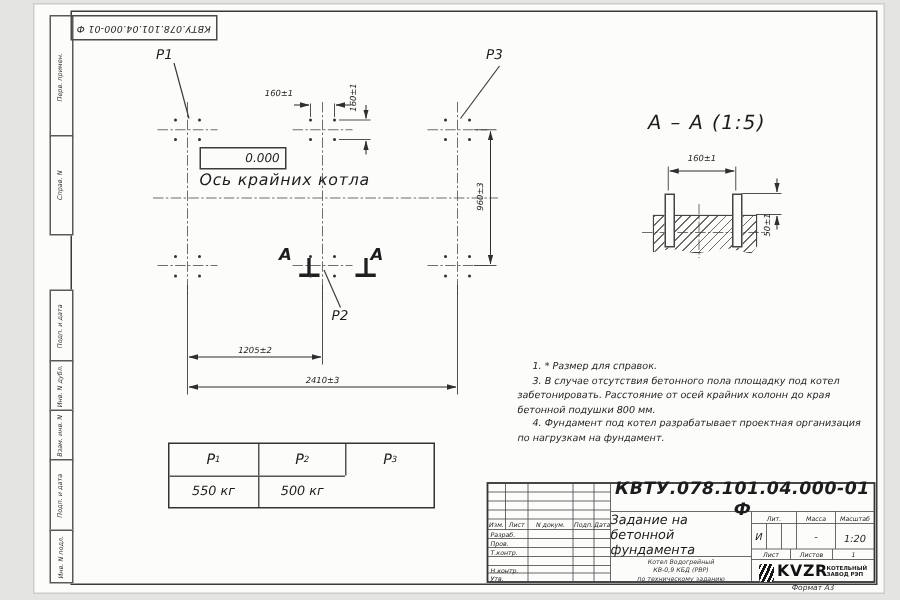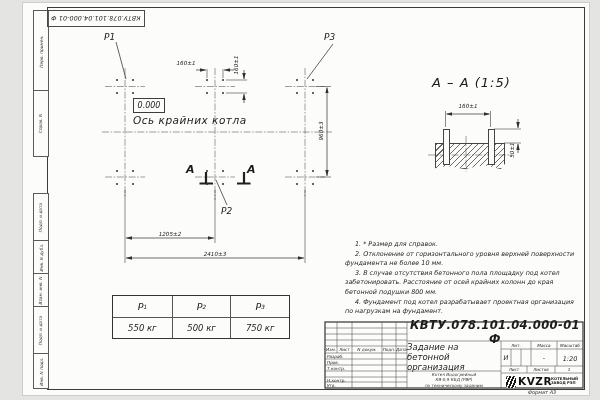--- a/index.html
+++ b/index.html
@@ -11,21 +11,21 @@
   svg.overlay{position:absolute;left:0;top:0;width:600px;height:400px;pointer-events:none;}
   .tx{position:absolute;white-space:nowrap;font-style:italic;}
   .ctr{display:flex;align-items:center;justify-content:center;text-align:center;}
   .dim{font-size:5.6px;color:#1c1c1c;}
   .rot{transform:rotate(-90deg);}
   .mbox{position:absolute;left:33px;width:14px;border:0.8px solid #5a5a5a;background:#fcfcfb;
         display:flex;align-items:center;justify-content:center;}
   .mbox span{transform:rotate(-90deg);font-size:4.3px;white-space:nowrap;color:#333;}
   .stamp{left:47px;top:10px;width:96px;height:15px;border:0.9px solid #4a4a4a;}
   .stamp span{transform:rotate(180deg);font-size:6.2px;letter-spacing:0.2px;}
-  .lvl{left:133px;top:98px;width:30px;height:13px;border:0.9px solid #3c3c3c;font-size:8px;}
+  .lvl{left:133px;top:98px;width:30px;height:13px;border:0.9px solid #3c3c3c;font-size:8px;padding-left:26px;}
   .axis{left:133px;top:114px;font-size:10.5px;letter-spacing:0.5px;}
   .leader{font-size:9px;}
   .cutA{font-size:11px;font-weight:bold;}
   .sectitle{left:432px;top:75px;font-size:13px;letter-spacing:1px;}
   .block{left:435px;top:143px;width:68px;height:24px;border:0.9px solid #444;
          background:repeating-linear-gradient(135deg,rgba(70,70,70,.8) 0 .8px,transparent .8px 4.2px);
          clip-path:polygon(0 0,100% 0,100% 80%,94% 100%,70% 86%,42% 100%,18% 88%,0 97%);}
   .bolt{position:absolute;width:5px;background:#fcfcfb;border:0.9px solid #444;}
   .bgroup{position:absolute;width:18px;height:15px;}
   .dot{position:absolute;width:2.2px;height:2.2px;border-radius:50%;background:#2f2f2f;}
@@ -198,62 +198,60 @@
 
   <div class="tx sectitle">А – А (1:5)</div>
   <div class="abs block"></div>
   <div class="bolt" style="left:443px;top:129px;height:34px"></div>
   <div class="bolt" style="left:488px;top:129px;height:34px"></div>
   <div class="abs ctr dim" style="left:448px;top:102px;width:40px;height:8px">160±1</div>
   <div class="abs ctr dim rot" style="left:500px;top:146px;width:24px;height:8px">50±1</div>
 
   <div class="abs notes">
     <p>1. * Размер для справок.</p>
-    <p>2. Отклонение от горизонтального уровня верхней поверхности фундамента не более 10 мм.</p>
     <p>3. В случае отсутствия бетонного пола площадку под котел забетонировать. Расстояние от осей крайних колонн до края бетонной подушки 800 мм.</p>
     <p>4. Фундамент под котел разрабатывает проектная организация по нагрузкам на фундамент.</p>
   </div>
 
   <div class="abs ltable">
     <div class="cell hdr">
         <span>P</span>
         <sub>1</sub>
       </div>
     <div class="cell hdr">
         <span>P</span>
         <sub>2</sub>
       </div>
     <div class="cell hdr">
         <span>P</span>
         <sub>3</sub>
       </div>
     <div class="cell val">550 кг</div>
     <div class="cell val">500 кг</div>
-    <div class="cell val">750 кг</div>
   </div>
 
   <div class="abs ctr tb-doc">КВТУ.078.101.04.000-01 Ф</div>
 
   <div class="abs ctr tb" style="left:325px;top:346px;width:12px;height:7px">Изм.</div>
   <div class="abs ctr tb" style="left:337px;top:346px;width:15px;height:7px">Лист</div>
   <div class="abs ctr tb" style="left:352px;top:346px;width:30px;height:7px">N докум.</div>
   <div class="abs ctr tb" style="left:382px;top:346px;width:14px;height:7px">Подп.</div>
   <div class="abs ctr tb" style="left:396px;top:346px;width:11px;height:7px">Дата</div>
 
   <div class="tx tb" style="left:327px;top:354px">Разраб.</div>
   <div class="tx tb" style="left:327px;top:360px">Пров.</div>
   <div class="tx tb" style="left:327px;top:366px">Т.контр.</div>
   <div class="tx tb" style="left:327px;top:372px"></div>
   <div class="tx tb" style="left:327px;top:377.5px">Н.контр.</div>
   <div class="tx tb" style="left:327px;top:383px">Утв.</div>
 
   <div class="abs tb-title">
     <span style="display:block">Задание на</span>
     <span style="display:block">бетонной</span>
-    <span style="display:block">организация</span>
+    <span style="display:block">фундамента</span>
   </div>
   <div class="abs tb-prod">
     <span style="display:block">Котел Водогрейный</span>
     <span style="display:block">КВ-0,9 КБД (РВР)</span>
     <span style="display:block">по техническому заданию</span>
   </div>
 
   <div class="abs ctr tb" style="left:501px;top:342px;width:30px;height:7px">Лит.</div>
   <div class="abs ctr tb" style="left:531px;top:342px;width:26px;height:7px">Масса</div>
   <div class="abs ctr tb" style="left:557px;top:342px;width:26px;height:7px">Масштаб</div>

